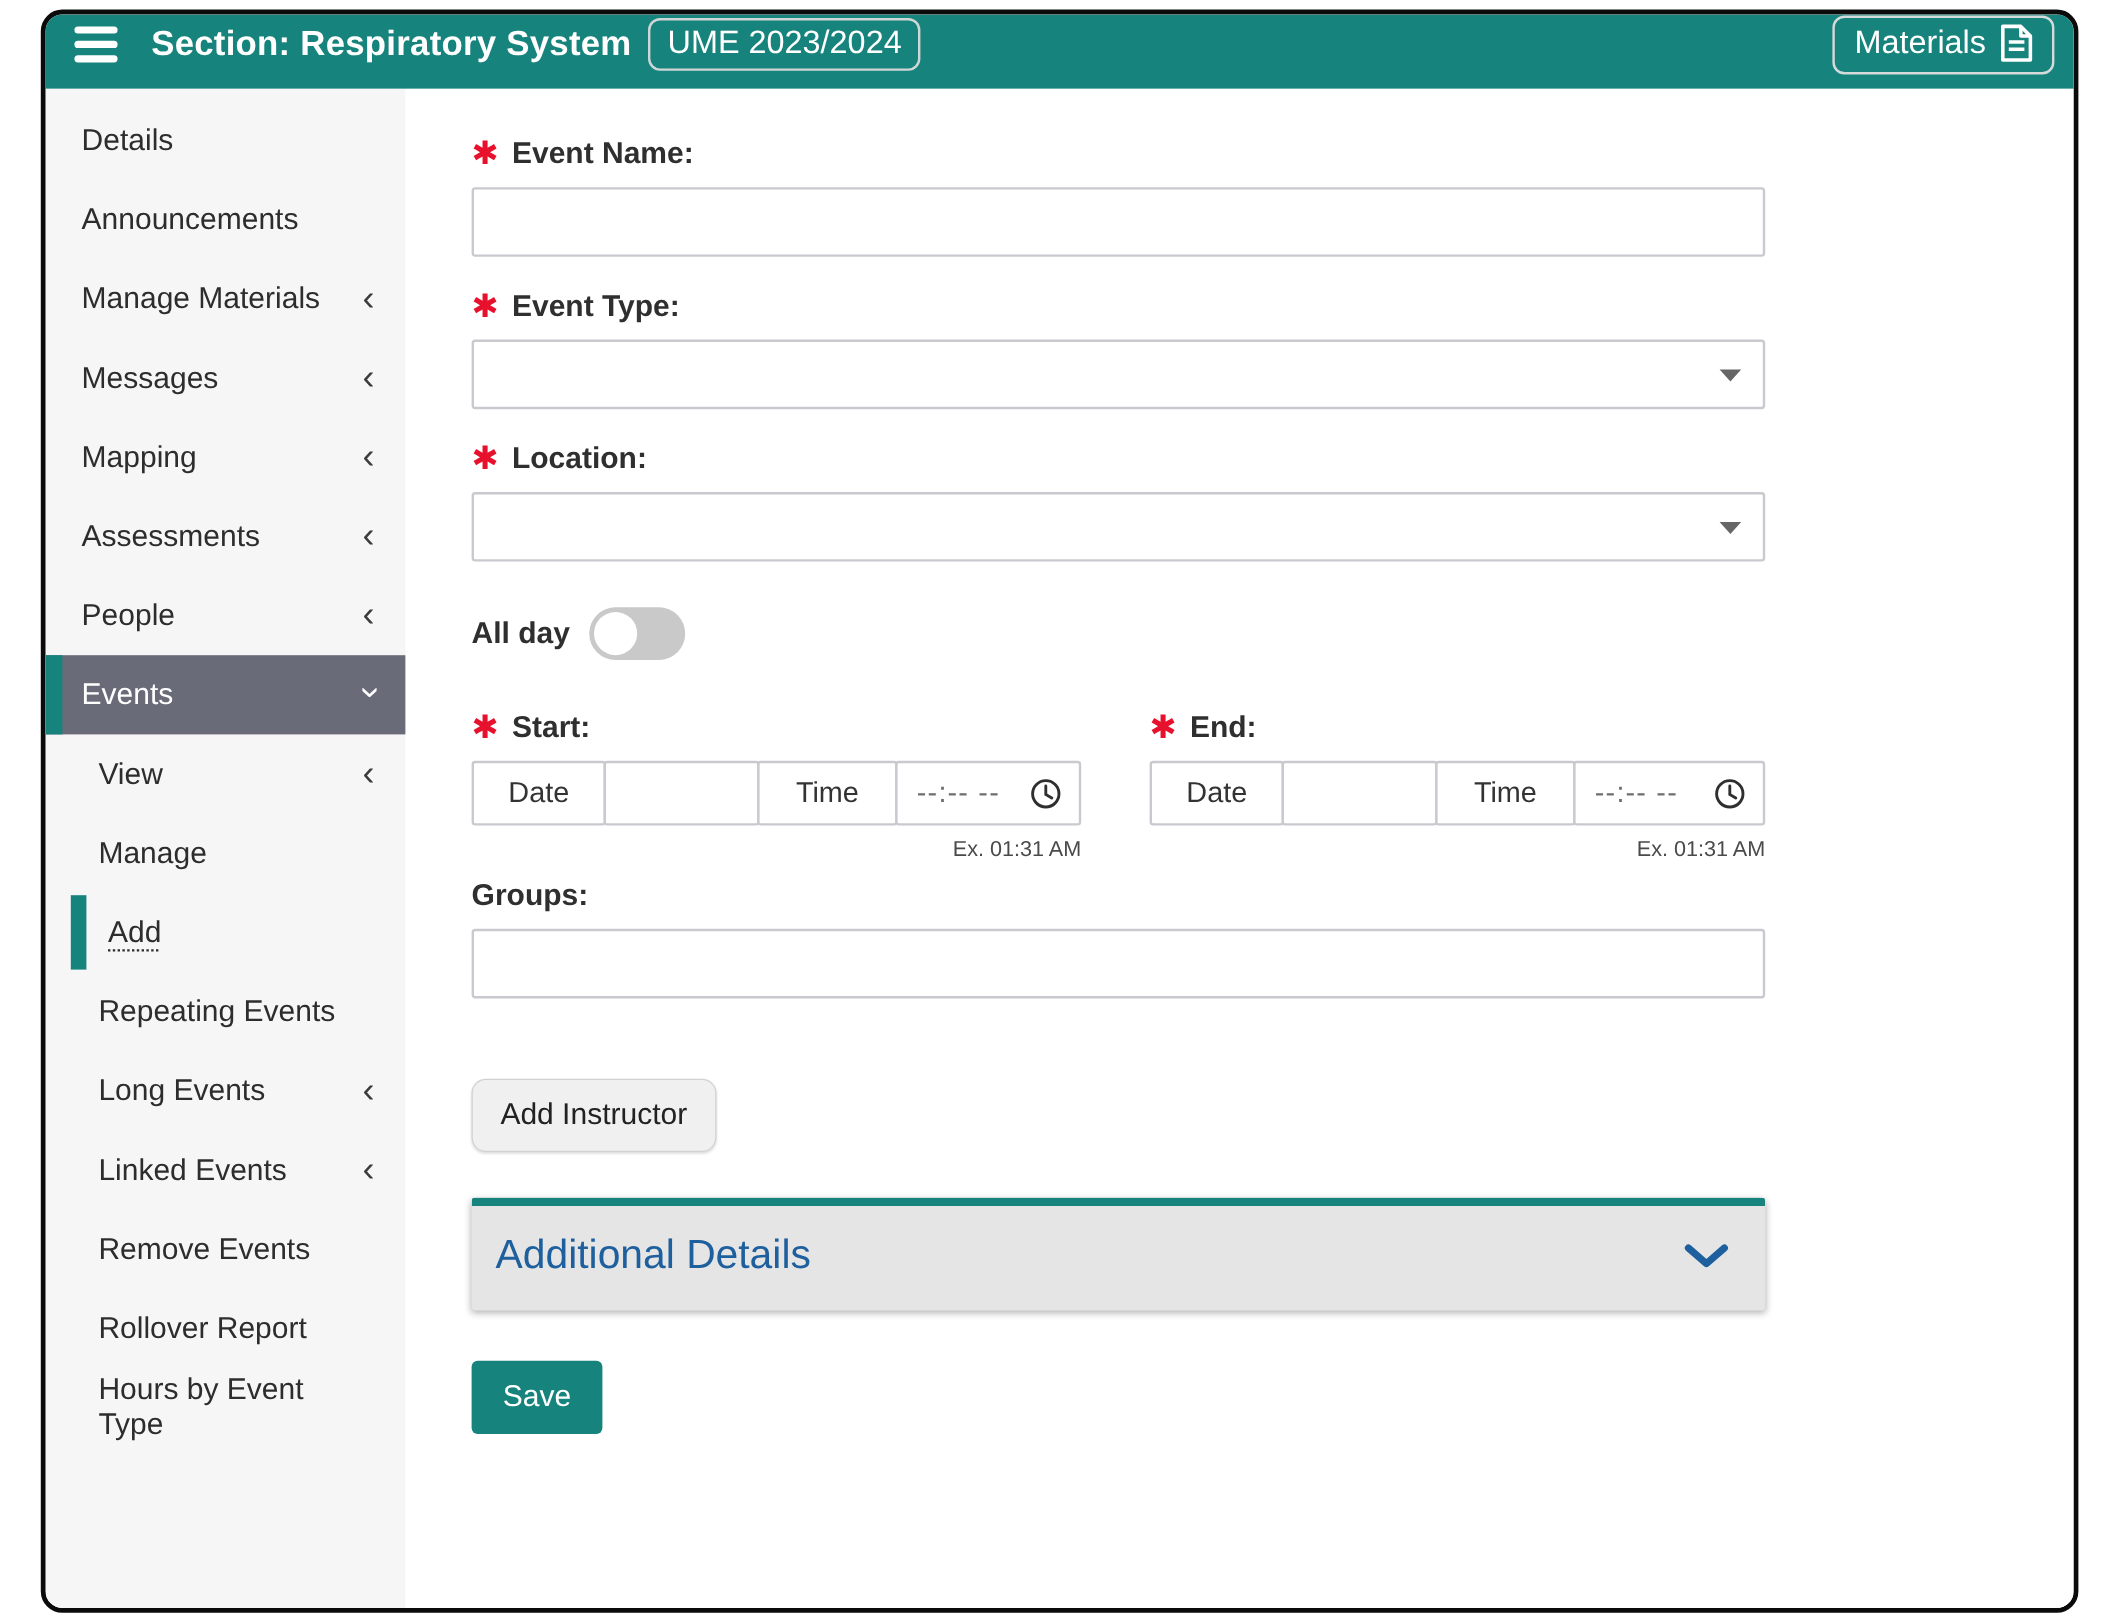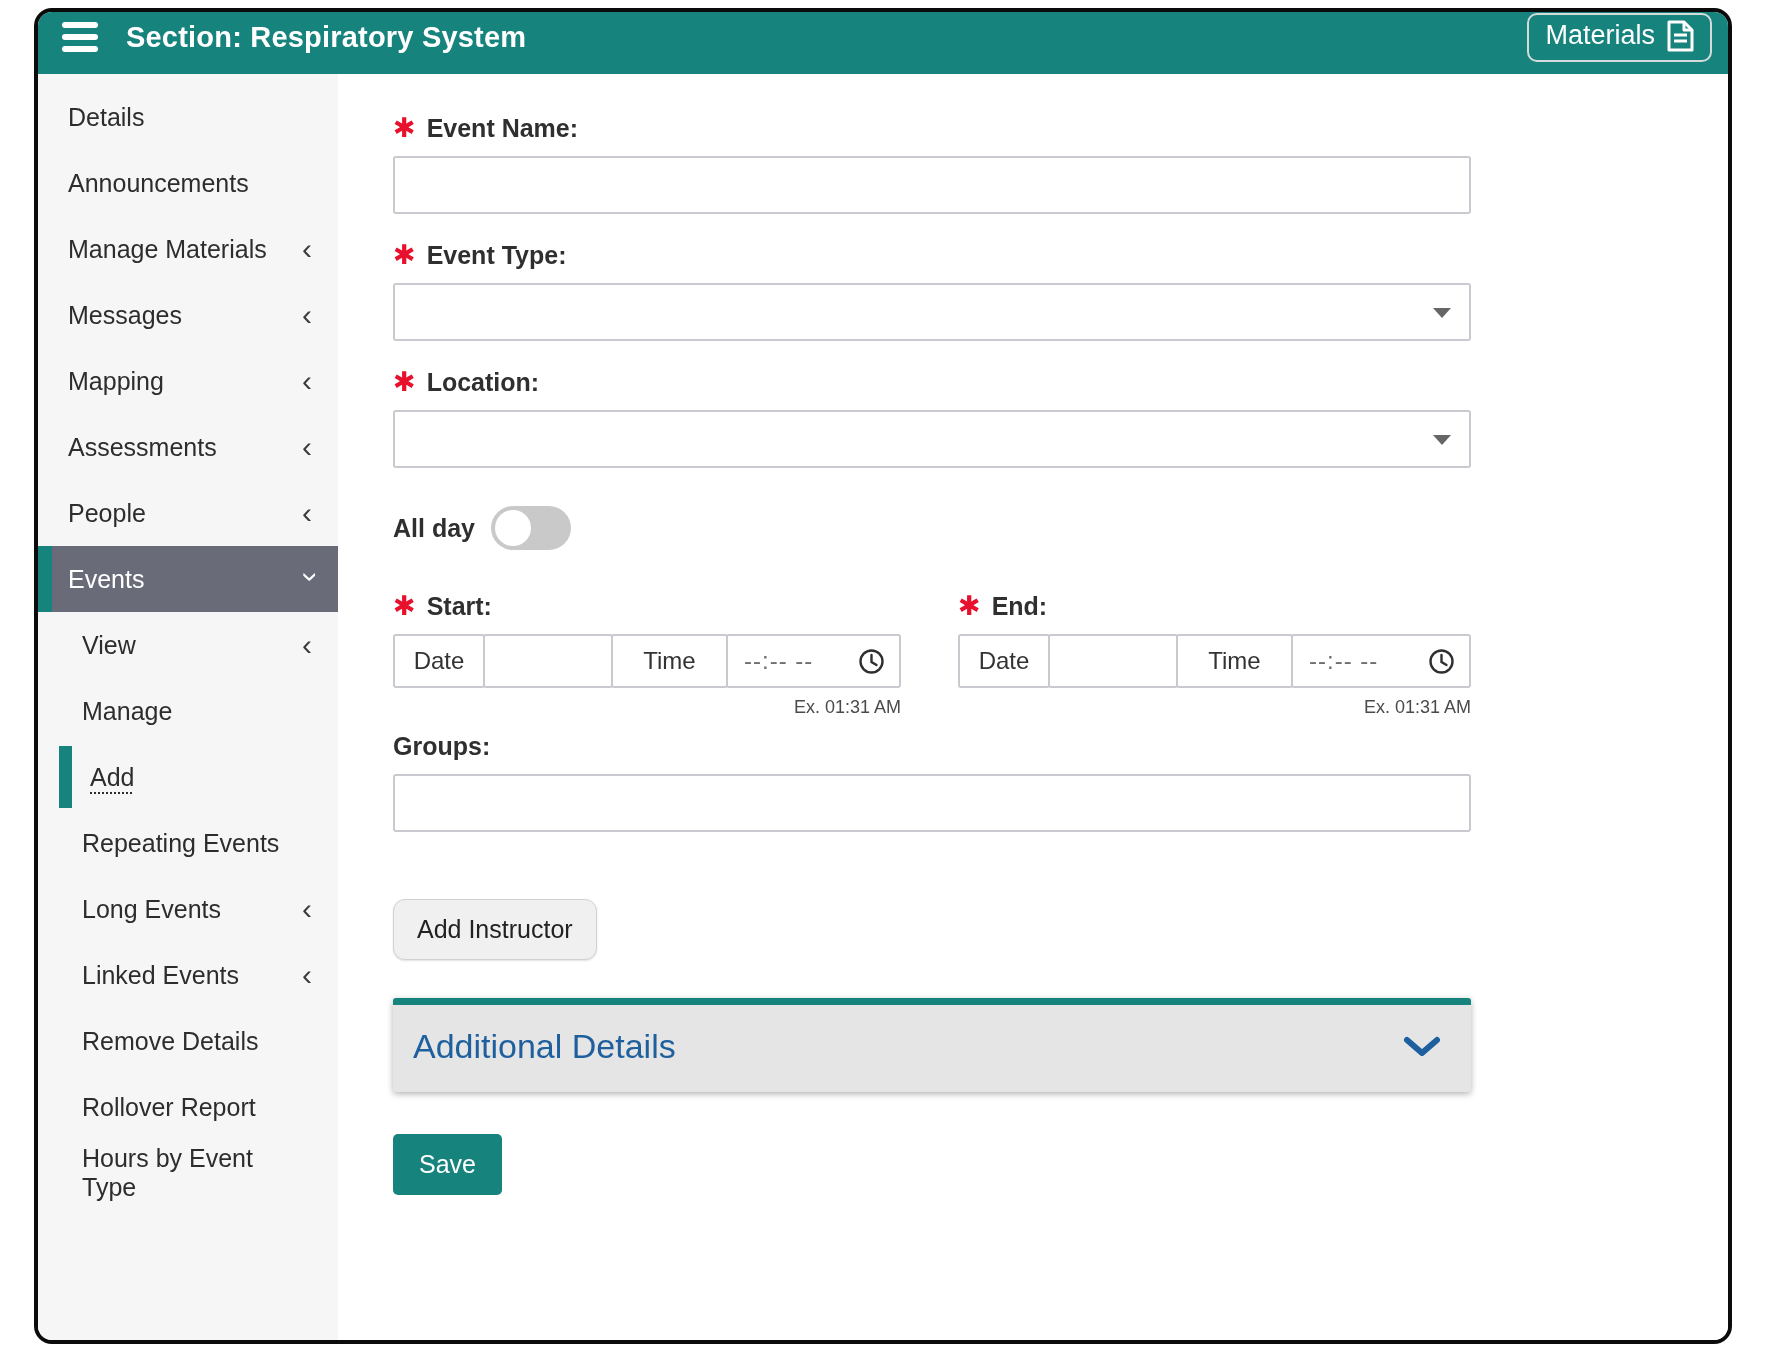--- a/index.html
+++ b/index.html
@@ -57,21 +57,21 @@
   .toggle .knob { position: absolute; left: 4px; top: 4px; width: 36px; height: 36px;
     border-radius: 50%; background: #fff; }
 
   .dt-row { display: flex; }
   .dt-col-start { width: 508px; margin-right: 57px; }
   .dt-col-end { width: 513px; }
   .igroup { display: flex; }
   .igroup > * { border: 2px solid #c9c9cf; border-radius: 3px; height: 54px; background: #fff; }
   .igroup > *:not(:first-child) { margin-left: -2px; }
   .addon { display: flex; align-items: center; justify-content: center; font-size: 24px; color: #333; }
-  .addon.date { width: 92px; } .addon.time { width: 117px; }
+  .addon.date { width: 112px; } .addon.time { width: 117px; }
   .date-input { width: 130px; font-size: 24px; padding: 0 10px; outline: none; }
   .time-box { flex: 1; display: flex; align-items: center; justify-content: space-between;
     padding: 0 14px 0 16px; cursor: text; }
   .time-ph { color: #6f6f6f; font-size: 24px; letter-spacing: 1px; }
   .hint { text-align: right; font-size: 18px; color: #4a4a4a; margin-top: 9px; }
 
   .groups-sec { margin-top: 14px; }
   .add-instr { margin-top: 40px; display: inline-block; background: #f0f0f0; border: 1px solid #d2d2d2;
     border-radius: 12px; padding: 15px 23px; font-size: 25px; color: #222; cursor: pointer;
     box-shadow: 0 1px 2px rgba(0,0,0,.12); }
@@ -89,20 +89,21 @@
 
 <div class="frame">
 
   <div class="header">
     <span class="hamburger">
         <i></i>
         <i></i>
         <i></i>
       </span>
     <span class="h-title">Section: Respiratory System</span>
+    <span class="h-badge">UME 2023/2024</span>
     <span class="h-spacer"></span>
     <span class="materials-btn">
       <span>Materials</span>
       <svg width="27" height="32" viewBox="0 0 27 32">
         <path d="M2 2 h15 l8 8 v20 h-23 z" fill="none" stroke="#fff" stroke-width="3" stroke-linejoin="round"></path>
         <path d="M17 2 v8 h8" fill="none" stroke="#fff" stroke-width="3" stroke-linejoin="round"></path>
         <line x1="7" y1="15" x2="20" y2="15" stroke="#fff" stroke-width="3"></line>
         <line x1="7" y1="21" x2="20" y2="21" stroke="#fff" stroke-width="3"></line>
       </svg>
     </span>
@@ -161,21 +162,21 @@
         </div>
       <div class="side-item sub">
           <span class="lbl">Long Events</span>
           <span class="chev">‹</span>
         </div>
       <div class="side-item sub">
           <span class="lbl">Linked Events</span>
           <span class="chev">‹</span>
         </div>
       <div class="side-item sub">
-          <span class="lbl">Remove Details</span>
+          <span class="lbl">Remove Events</span>
           <span class="chev"></span>
         </div>
       <div class="side-item sub">
           <span class="lbl">Rollover Report</span>
           <span class="chev"></span>
         </div>
       <div class="side-item sub">
           <span class="lbl">Hours by Event Type</span>
           <span class="chev"></span>
         </div>

